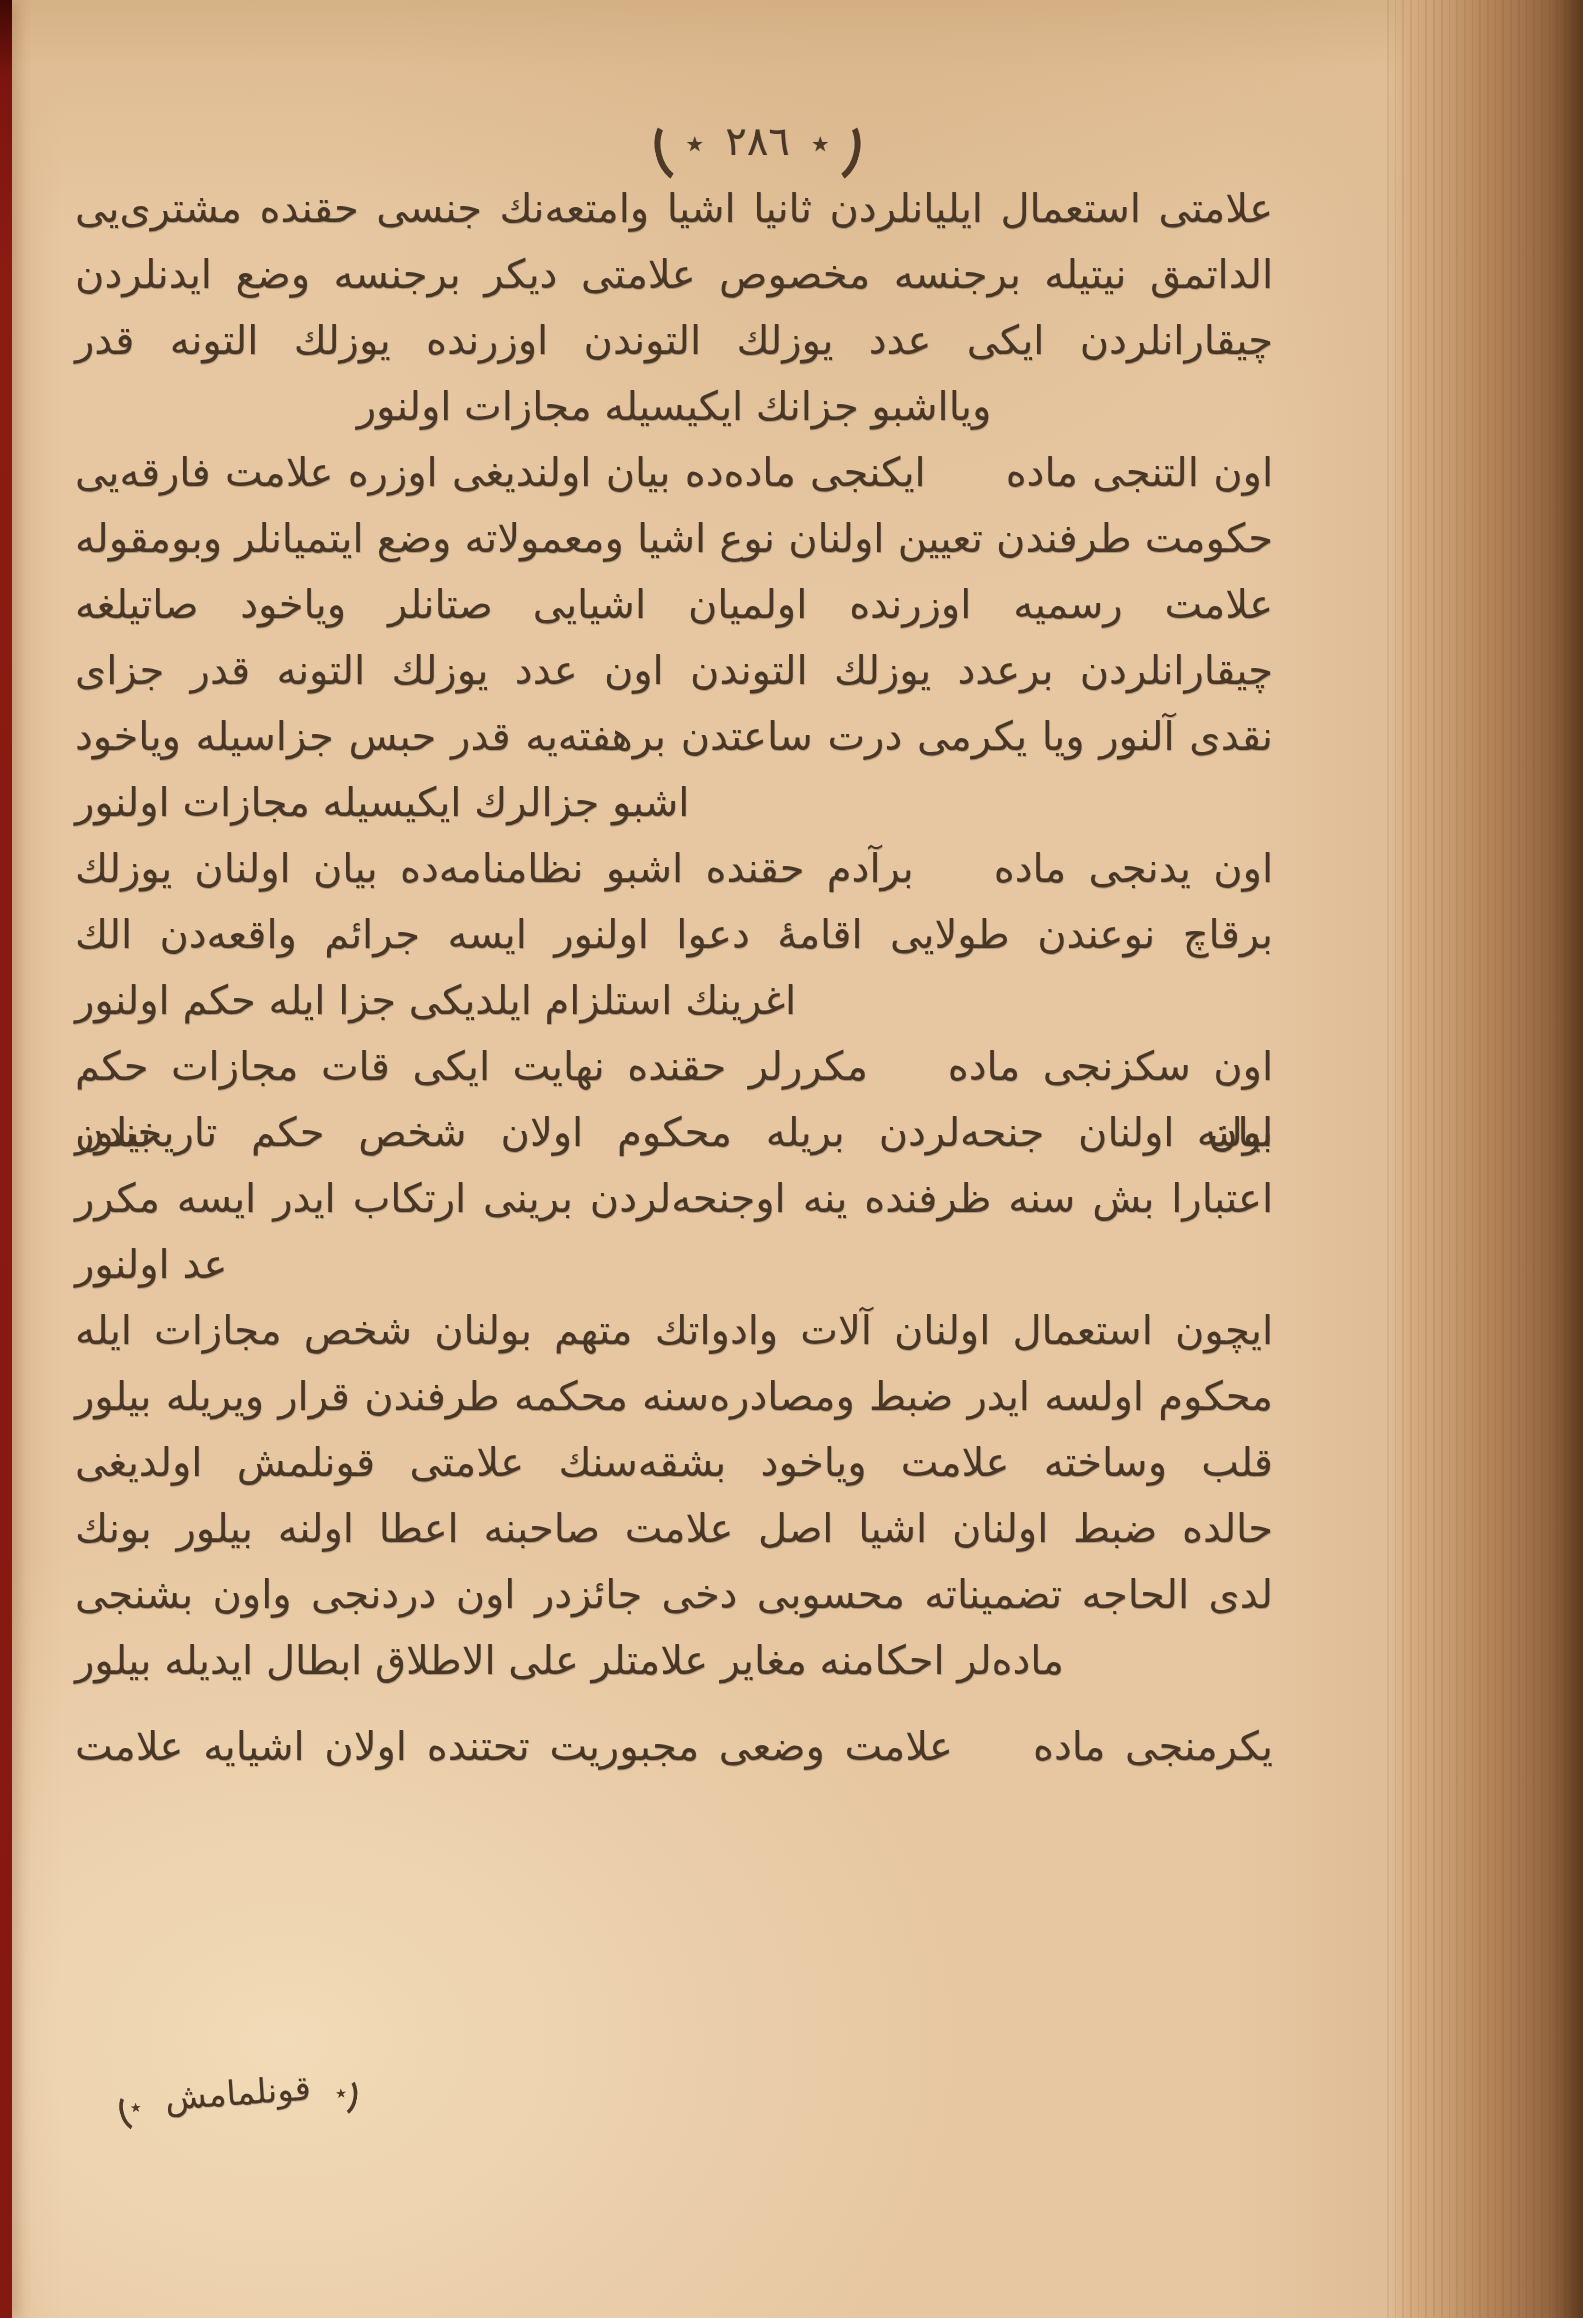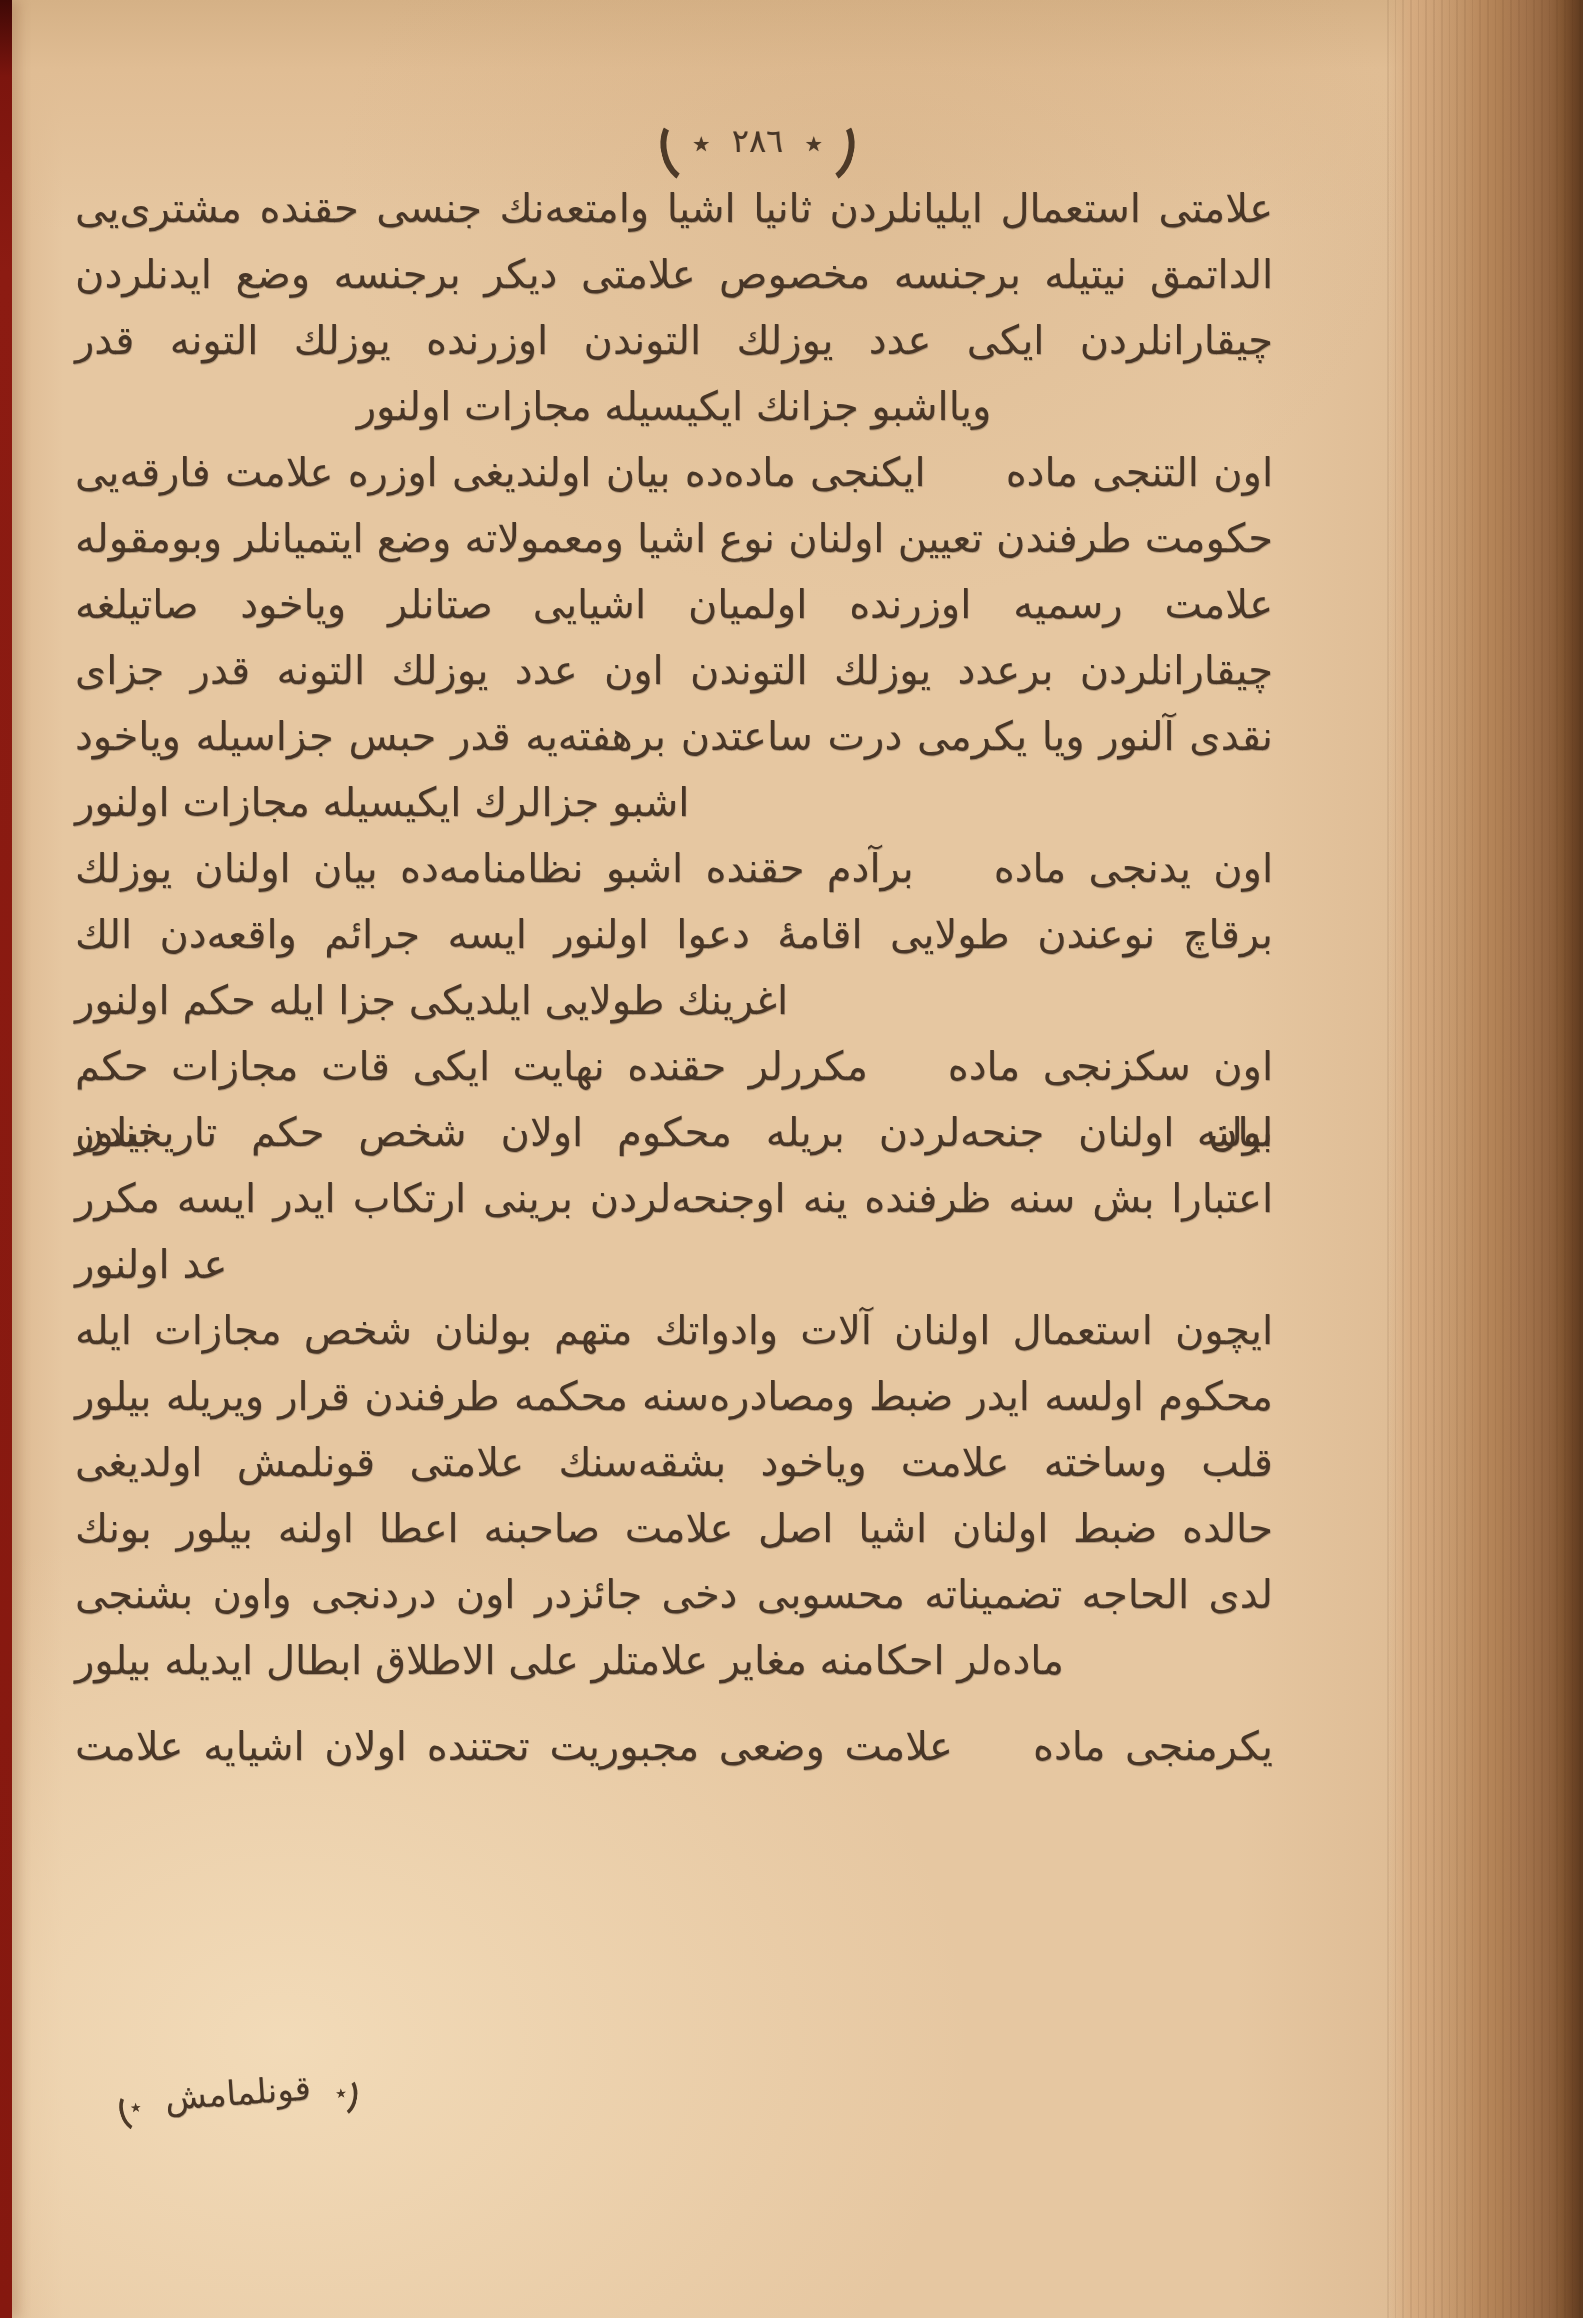--- a/index.html
+++ b/index.html
@@ -57,21 +57,21 @@
   
   .ink{ color:#483627; text-shadow:0.5px 0.8px 0.7px rgba(72,54,39,.35); }
 
   
   .header{
     position:absolute; top:111px; left:0; width:1515px;
     text-align:center; direction:ltr;
   }
   .pagenum{
     display:inline-block; vertical-align:middle;
-    font-size:32px; letter-spacing:3.4px; margin:0 15.3px;
+    font-size:40px; letter-spacing:3.4px; margin:0 15.3px;
     transform:translateY(-3.4px);
   }
   .orn{
     position:relative; display:inline-block;
     width:51px; height:66px; vertical-align:middle;
   }
   .orn .arc{
     position:absolute; top:3.4px; width:39px; height:58px;
     border:6px solid transparent; border-radius:50%;
   }
@@ -135,21 +135,21 @@
       <div class="line">چيقارانلردن ايكى عدد يوزلك التوندن اوزرنده يوزلك التونه قدر</div>
       <div class="line c">ويااشبو جزانك ايكيسيله مجازات اولنور</div>
       <div class="line">اون التنجى ماده  ايكنجى ماده‌ده بيان اولنديغى اوزره علامت فارقه‌يى</div>
       <div class="line">حكومت طرفندن تعيين اولنان نوع اشيا ومعمولاته وضع ايتميانلر وبومقوله</div>
       <div class="line">علامت رسميه اوزرنده اولميان اشيايى صتانلر وياخود صاتيلغه</div>
       <div class="line">چيقارانلردن برعدد يوزلك التوندن اون عدد يوزلك التونه قدر جزاى</div>
       <div class="line">نقدى آلنور ويا يكرمى درت ساعتدن برهفته‌يه قدر حبس جزاسيله وياخود</div>
       <div class="line l">اشبو جزالرك ايكيسيله مجازات اولنور</div>
       <div class="line">اون يدنجى ماده  برآدم حقنده اشبو نظامنامه‌ده بيان اولنان يوزلك</div>
       <div class="line">برقاچ نوعندن طولايى اقامهٔ دعوا اولنور ايسه جرائم واقعه‌دن الك</div>
-      <div class="line l">اغرينك طولايى ايلديكى جزا ايله حكم اولنور</div>
+      <div class="line l">اغرينك استلزام ايلديكى جزا ايله حكم اولنور</div>
       <div class="line">اون سكزنجى ماده  مكررلر حقنده نهايت ايكى قات مجازات حكم اولنه بيلور</div>
       <div class="line">بيان اولنان جنحه‌لردن بريله محكوم اولان شخص حكم تاريخندن</div>
       <div class="line">اعتبارا بش سنه ظرفنده ينه اوجنحه‌لردن برينى ارتكاب ايدر ايسه مكرر</div>
       <div class="line l">عد اولنور</div>
       <div class="line">ايچون استعمال اولنان آلات وادواتك متهم بولنان شخص مجازات ايله</div>
       <div class="line">محكوم اولسه ايدر ضبط ومصادره‌سنه محكمه طرفندن قرار ويريله بيلور</div>
       <div class="line">قلب وساخته علامت وياخود بشقه‌سنك علامتى قونلمش اولديغى</div>
       <div class="line">حالده ضبط اولنان اشيا اصل علامت صاحبنه اعطا اولنه بيلور بونك</div>
       <div class="line">لدى الحاجه تضميناته محسوبى دخى جائزدر اون دردنجى واون بشنجى</div>
       <div class="line l">ماده‌لر احكامنه مغاير علامتلر على الاطلاق ابطال ايديله بيلور</div>

